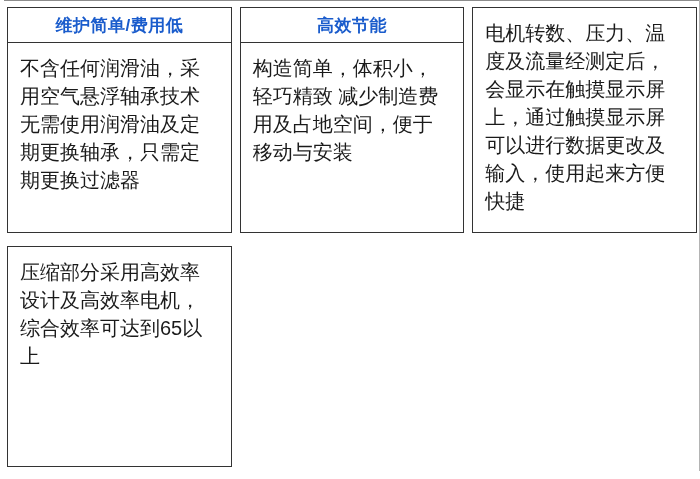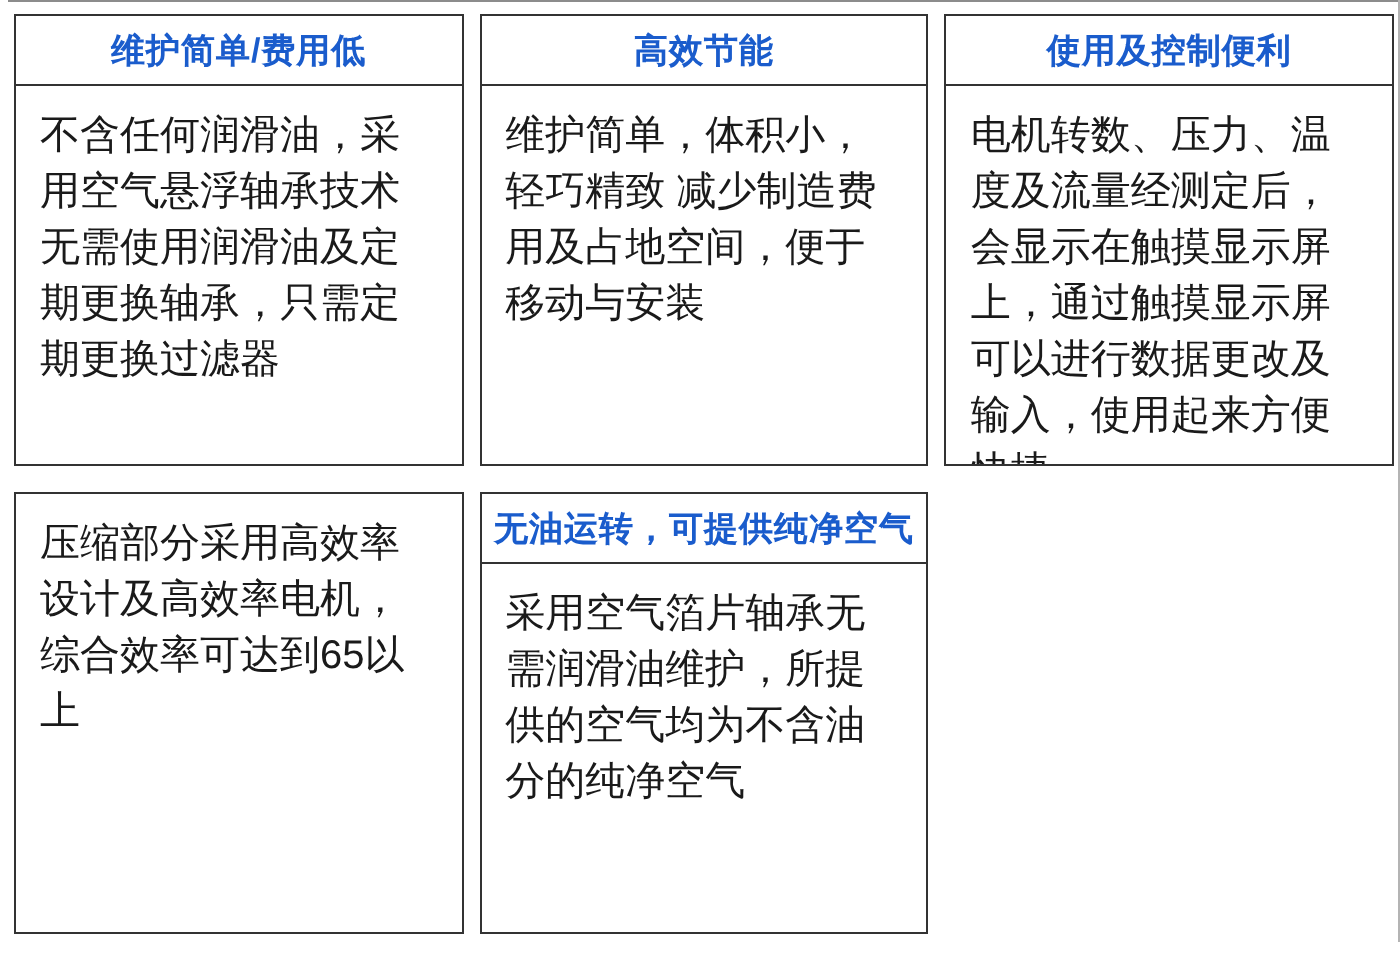--- a/index.html
+++ b/index.html
@@ -85,36 +85,27 @@
       <div class="card-header">
         <span class="card-title">维护简单/费用低</span>
       </div>
       <div class="card-body">不含任何润滑油，采用空气悬浮轴承技术无需使用润滑油及定期更换轴承，只需定期更换过滤器</div>
     </div>
 
     <div class="card">
       <div class="card-header">
         <span class="card-title">高效节能</span>
       </div>
-      <div class="card-body">维护简单，体积小，轻巧精致 减少制造费用及占地空间，便于移动与安装</div>
+      <div class="card-body">构造简单，体积小，轻巧精致 减少制造费用及占地空间，便于移动与安装</div>
     </div>
 
     <div class="card">
-      <div class="card-header">
-        <span class="card-title">使用及控制便利</span>
-      </div>
       <div class="card-body">电机转数、压力、温度及流量经测定后，会显示在触摸显示屏上，通过触摸显示屏可以进行数据更改及输入，使用起来方便快捷</div>
     </div>
 
     <div class="card">
       <div class="card-body">压缩部分采用高效率设计及高效率电机，综合效率可达到65以上</div>
     </div>
 
 
-    <div class="card">
-      <div class="card-header">
-        <span class="card-title">无油运转，可提供纯净空气</span>
-      </div>
-      <div class="card-body">采用空气箔片轴承无需润滑油维护，所提供的空气均为不含油分的纯净空气</div>
-    </div>
 
   </div>
 </div>
 
 </body></html>

